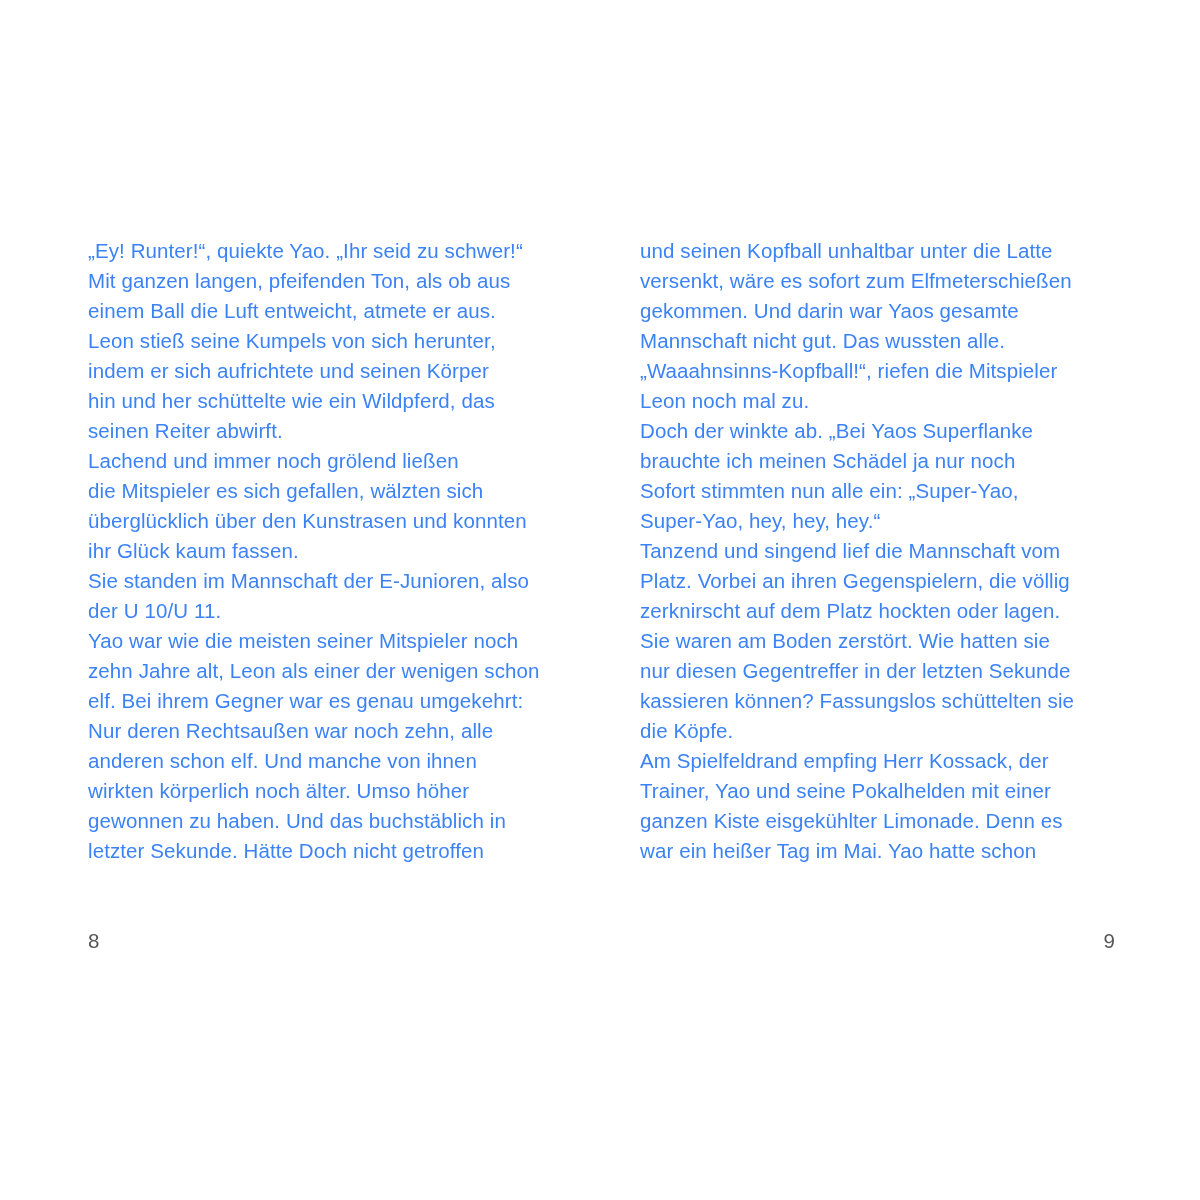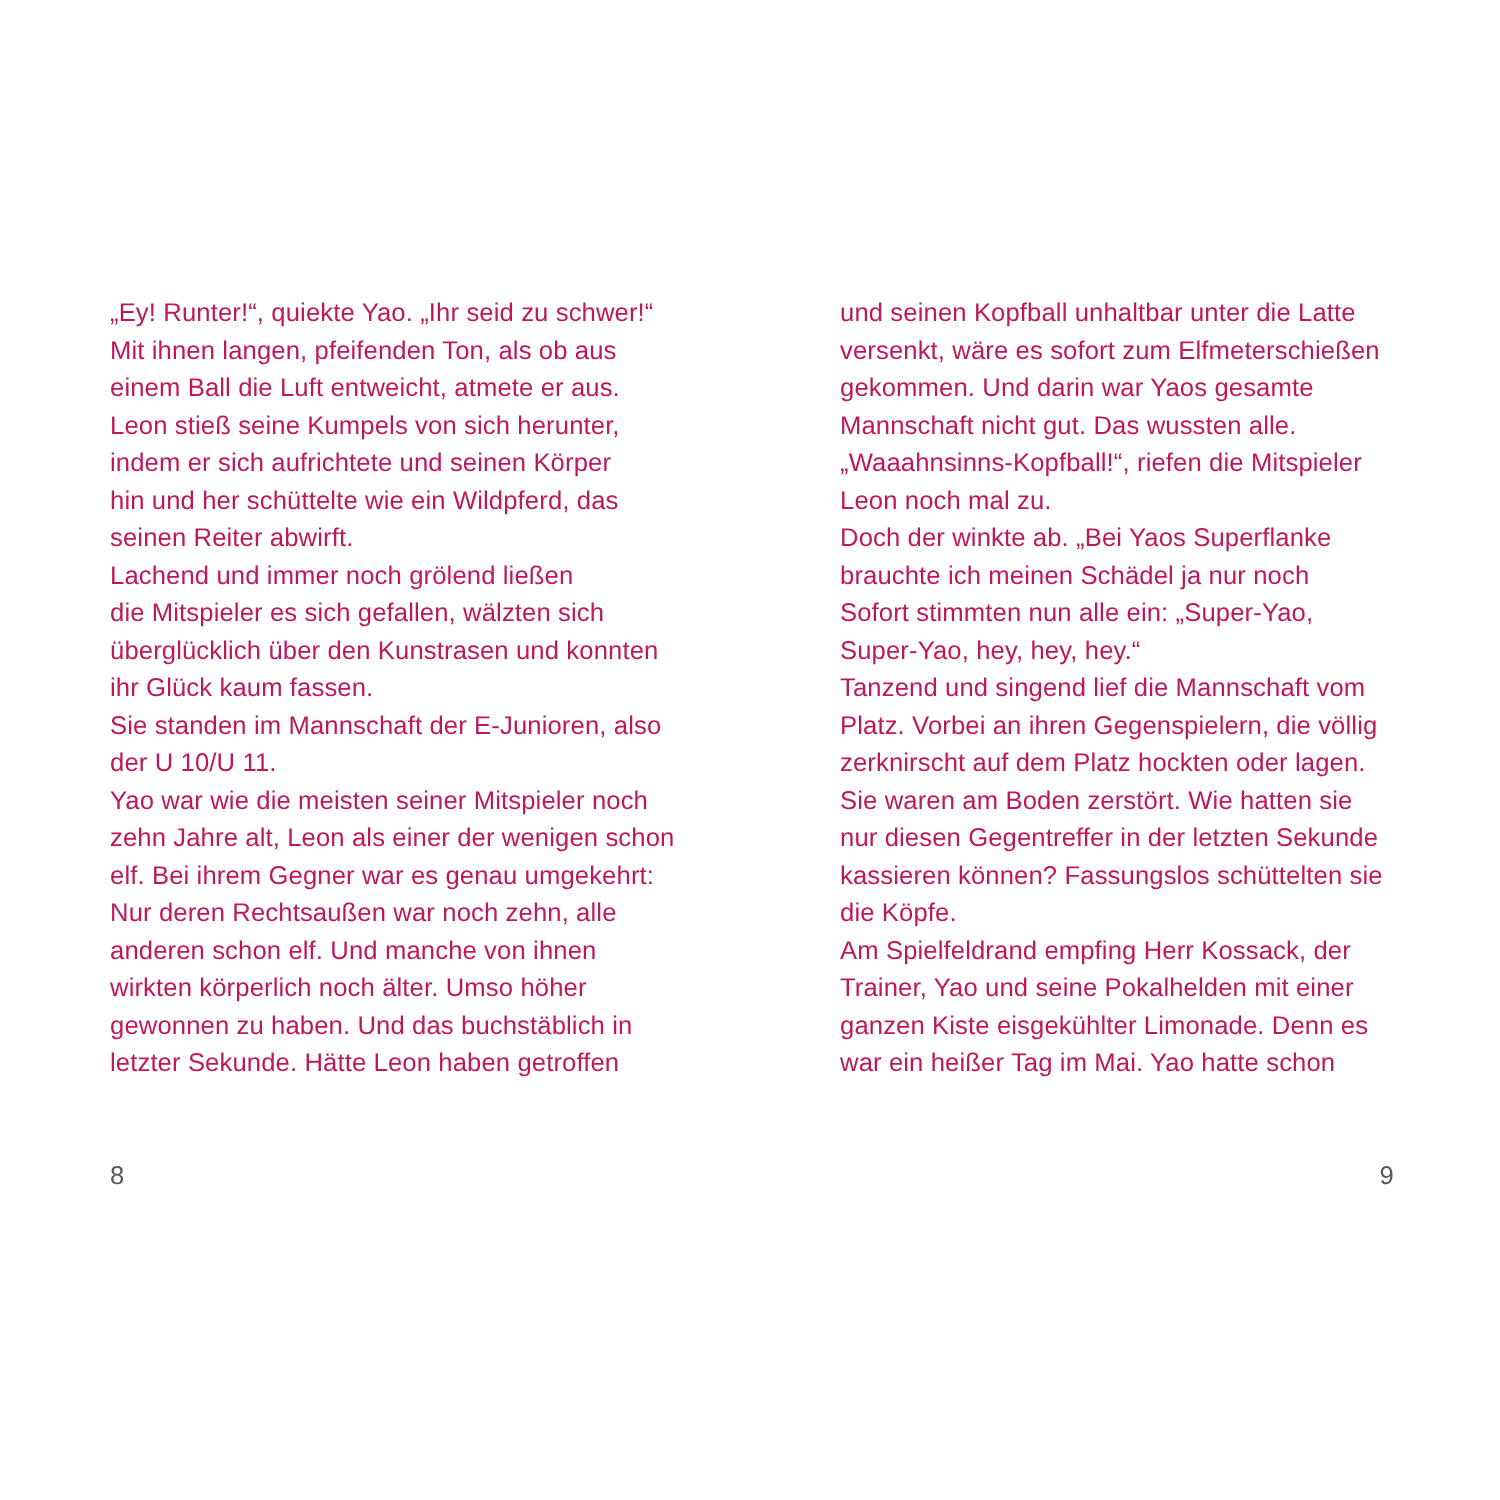--- a/index.html
+++ b/index.html
@@ -14,67 +14,67 @@
     background: #ffffff;
     overflow: hidden;
     font-family: "Liberation Sans", "DejaVu Sans", sans-serif;
     color: #575757;
   }
   .text-column {
     position: absolute;
     top: 236px;
   }
   .text-column.left  { left: 88px;  width: 505px; }
-  .text-column.right { left: 672px; width: 445px; }
+  .text-column.right { left: 640px; width: 445px; }
   .text-line {
     height: 30px;
     line-height: 30px;
     font-size: 20.5px;
     letter-spacing: 0.1px;
     white-space: nowrap;
-    color: #be185d;
+    color: #3b82f6;
   }
   .page-num {
     position: absolute;
     top: 926px;
     height: 30px;
     line-height: 30px;
     font-size: 20.5px;
     color: #575757;
   }
   .page-num.left  { left: 88px; }
   .page-num.right { left: 672px; width: 443px; text-align: right; }
 </style>
 </head>
 <body>
 
 <div class="spread">
 
   <div class="text-column left">
       <div class="text-line">„Ey! Runter!“, quiekte Yao. „Ihr seid zu schwer!“</div>
-      <div class="text-line">Mit ihnen langen, pfeifenden Ton, als ob aus</div>
+      <div class="text-line">Mit ganzen langen, pfeifenden Ton, als ob aus</div>
       <div class="text-line">einem Ball die Luft entweicht, atmete er aus.</div>
       <div class="text-line">Leon stieß seine Kumpels von sich herunter,</div>
       <div class="text-line">indem er sich aufrichtete und seinen Körper</div>
       <div class="text-line">hin und her schüttelte wie ein Wildpferd, das</div>
       <div class="text-line">seinen Reiter abwirft.</div>
       <div class="text-line">Lachend und immer noch grölend ließen</div>
       <div class="text-line">die Mitspieler es sich gefallen, wälzten sich</div>
       <div class="text-line">überglücklich über den Kunstrasen und konnten</div>
       <div class="text-line">ihr Glück kaum fassen.</div>
       <div class="text-line">Sie standen im Mannschaft der E-Junioren, also</div>
       <div class="text-line">der U 10/U 11.</div>
       <div class="text-line">Yao war wie die meisten seiner Mitspieler noch</div>
       <div class="text-line">zehn Jahre alt, Leon als einer der wenigen schon</div>
       <div class="text-line">elf. Bei ihrem Gegner war es genau umgekehrt:</div>
       <div class="text-line">Nur deren Rechtsaußen war noch zehn, alle</div>
       <div class="text-line">anderen schon elf. Und manche von ihnen</div>
       <div class="text-line">wirkten körperlich noch älter. Umso höher</div>
       <div class="text-line">gewonnen zu haben. Und das buchstäblich in</div>
-      <div class="text-line">letzter Sekunde. Hätte Leon haben getroffen</div>
+      <div class="text-line">letzter Sekunde. Hätte Doch nicht getroffen</div>
     </div>
 
   <div class="text-column right">
       <div class="text-line">und seinen Kopfball unhaltbar unter die Latte</div>
       <div class="text-line">versenkt, wäre es sofort zum Elfmeterschießen</div>
       <div class="text-line">gekommen. Und darin war Yaos gesamte</div>
       <div class="text-line">Mannschaft nicht gut. Das wussten alle.</div>
       <div class="text-line">„Waaahnsinns-Kopfball!“, riefen die Mitspieler</div>
       <div class="text-line">Leon noch mal zu.</div>
       <div class="text-line">Doch der winkte ab. „Bei Yaos Superflanke</div>

